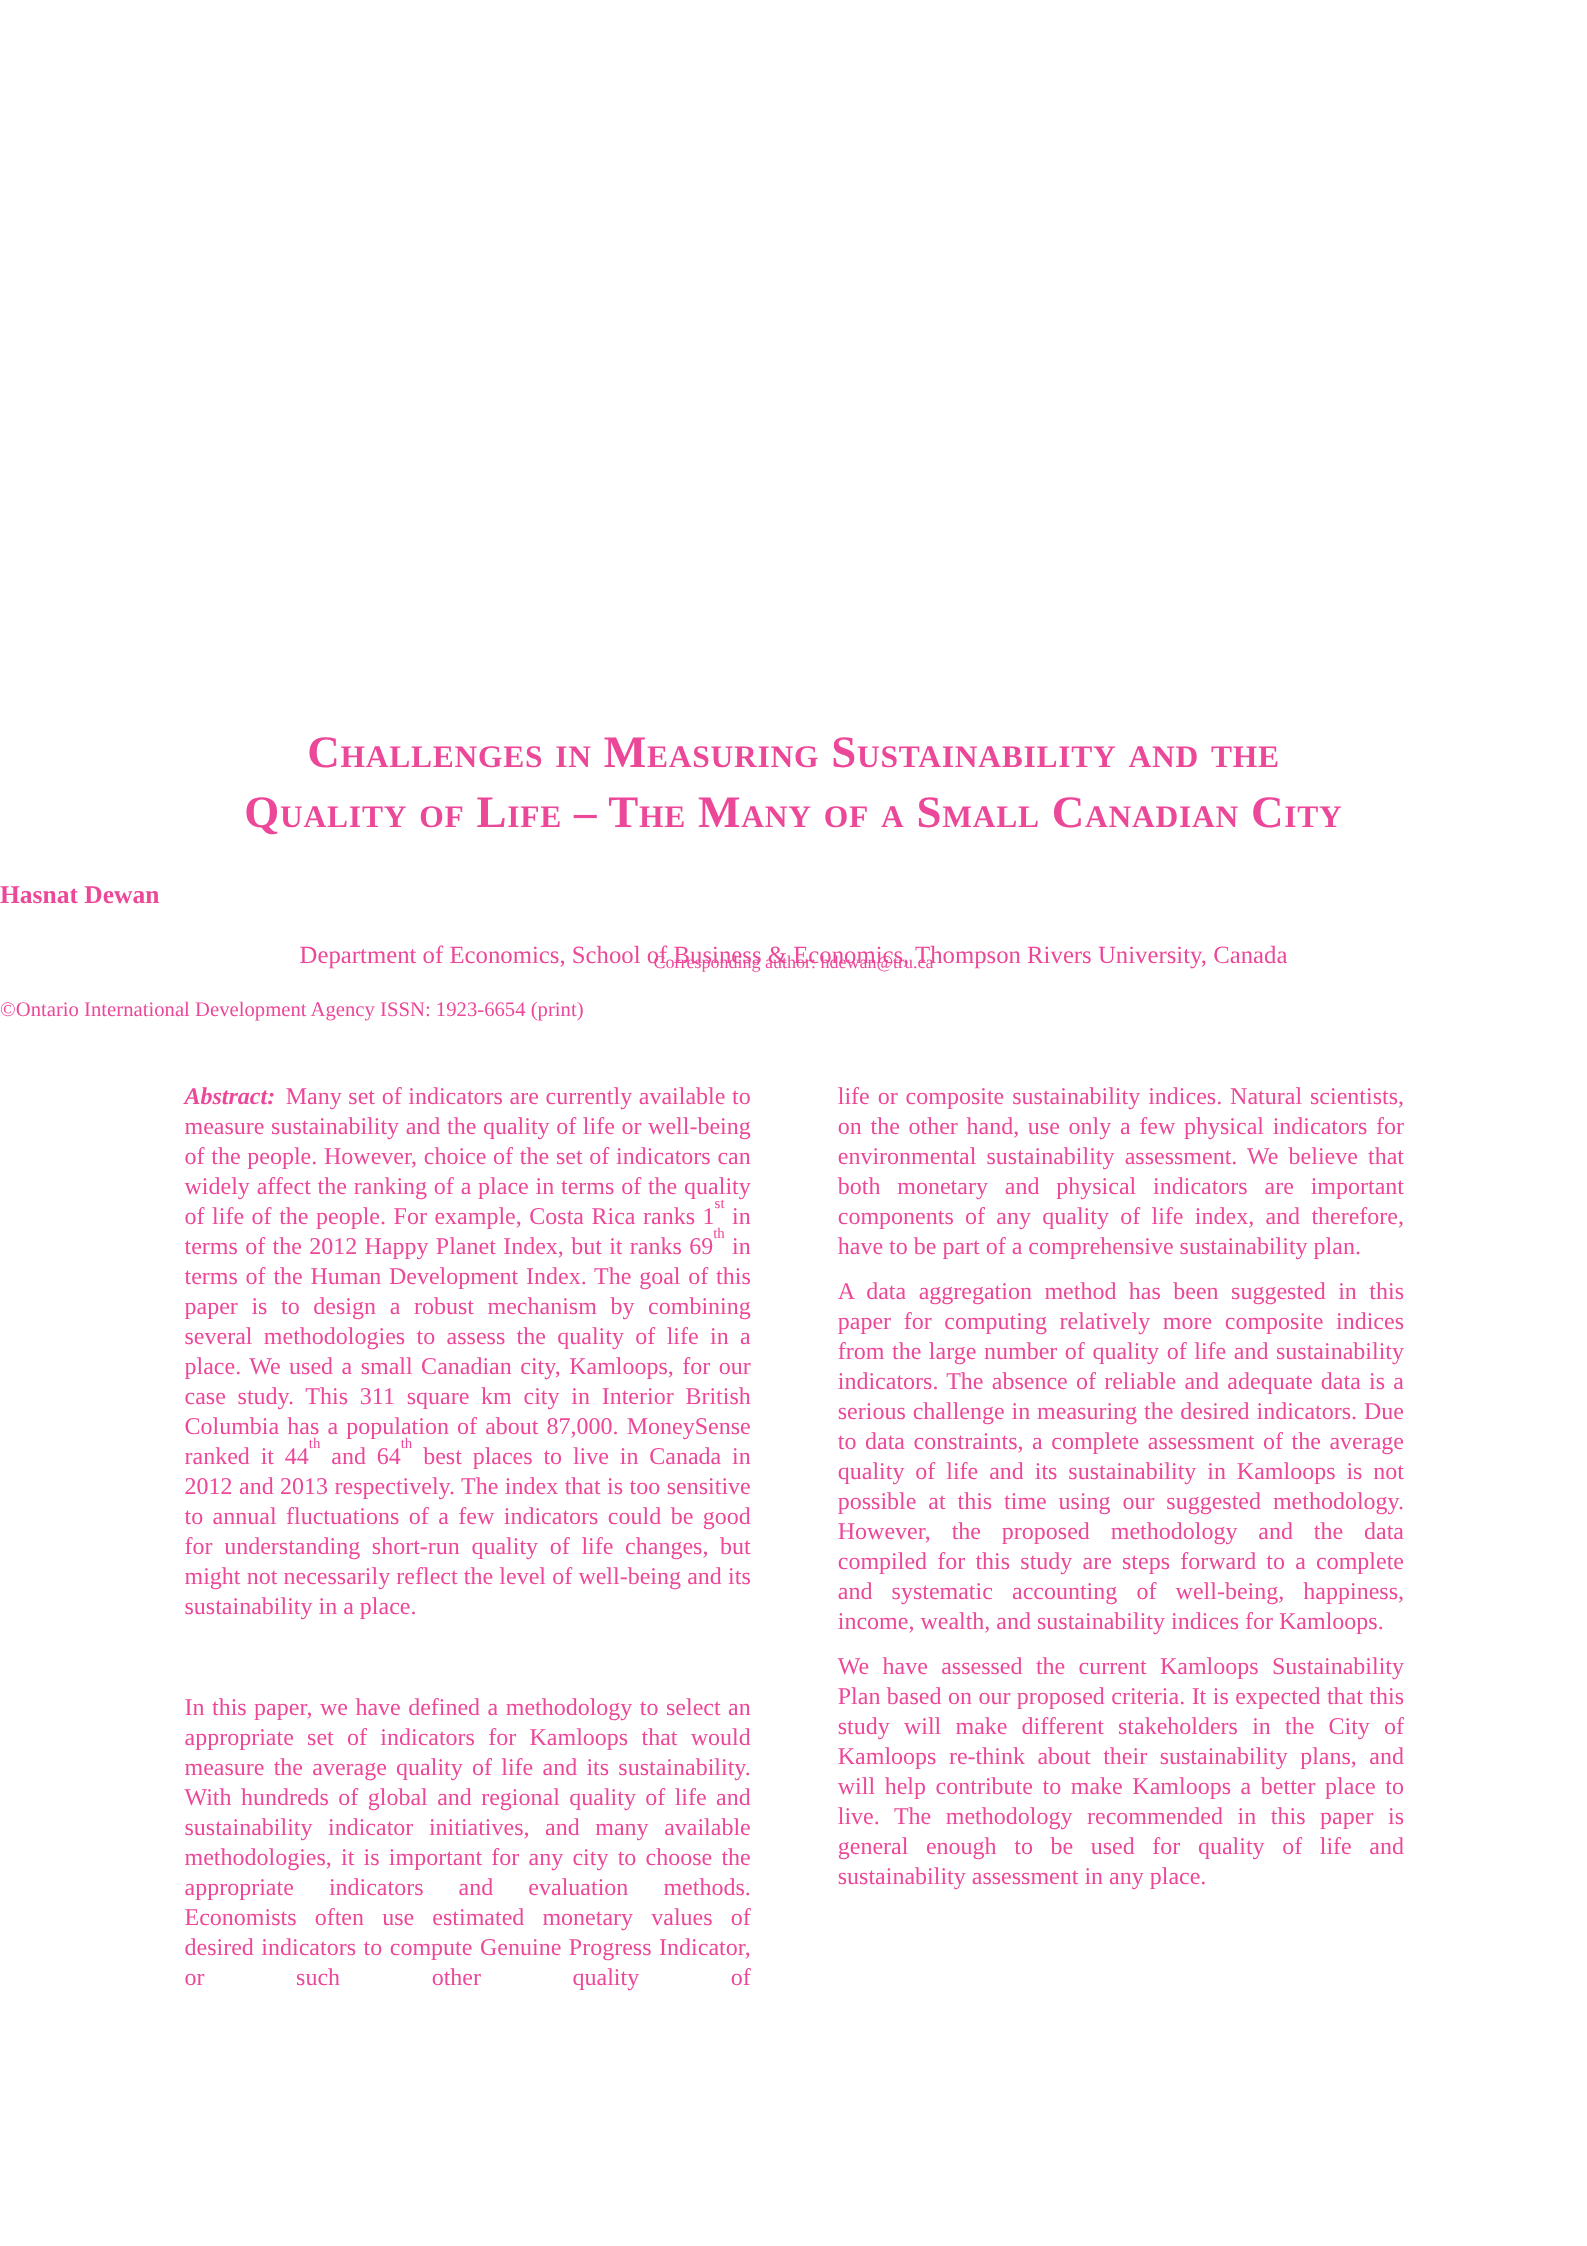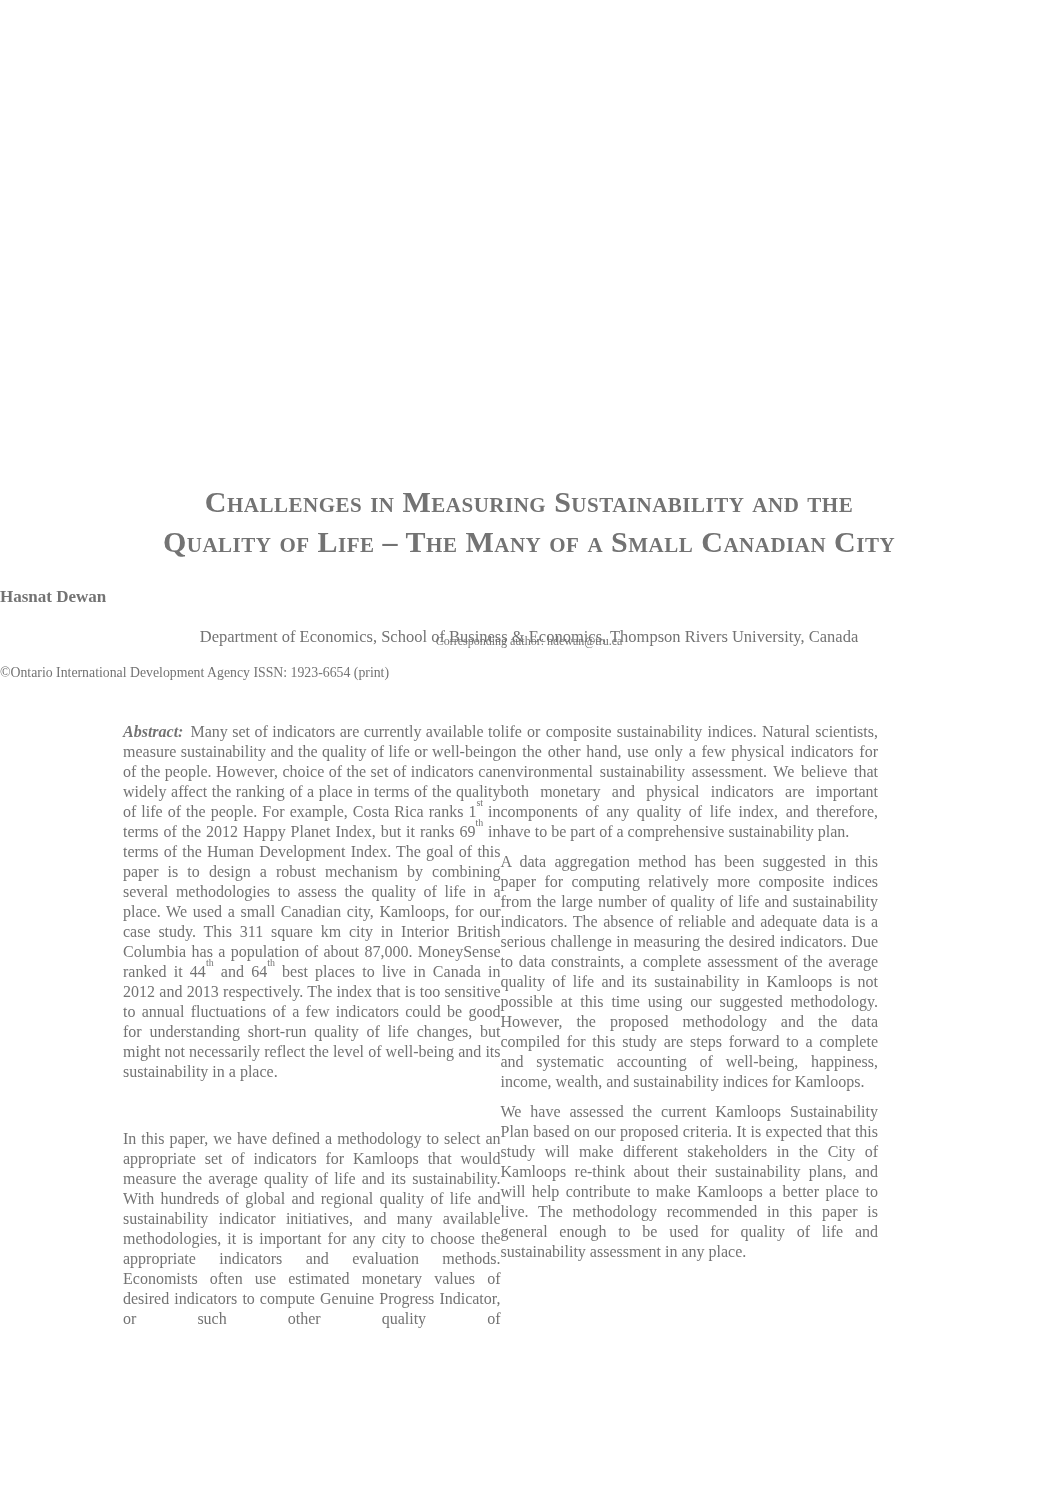--- a/index.html
+++ b/index.html
@@ -2,21 +2,21 @@
 <html><head>
 <meta charset="utf-8">
 <style>
   * { box-sizing: border-box; }
   html, body { margin: 0; padding: 0; background: #ffffff; }
   .page {
     position: relative;
     width: 1058px;
     height: 1497px;
     background: #ffffff;
-    color: #737373;
+    color: #ec4899;
     font-family: "Liberation Serif", serif;
     overflow: hidden;
   }
   .title {
     position: absolute;
     top: 482px;
     left: 60px;
     right: 60px;
     margin: 0;
     text-align: center;
@@ -60,20 +60,21 @@
     text-align: left;
     font-size: 13.8px;
     line-height: 17.5px;
   }
   .columns {
     position: absolute;
     top: 722px;
     left: 123px;
     width: 813px;
     display: flex;
+    gap: 58px;
   }
   .col { flex: 0 0 377.5px; width: 377.5px; }
   .col p {
     margin: 0 0 10px 0;
     font-size: 16px;
     line-height: 20px;
     text-align: justify;
   }
   .col p.continued { text-align-last: justify; margin-top: 47px; }
   .abstract-label {

